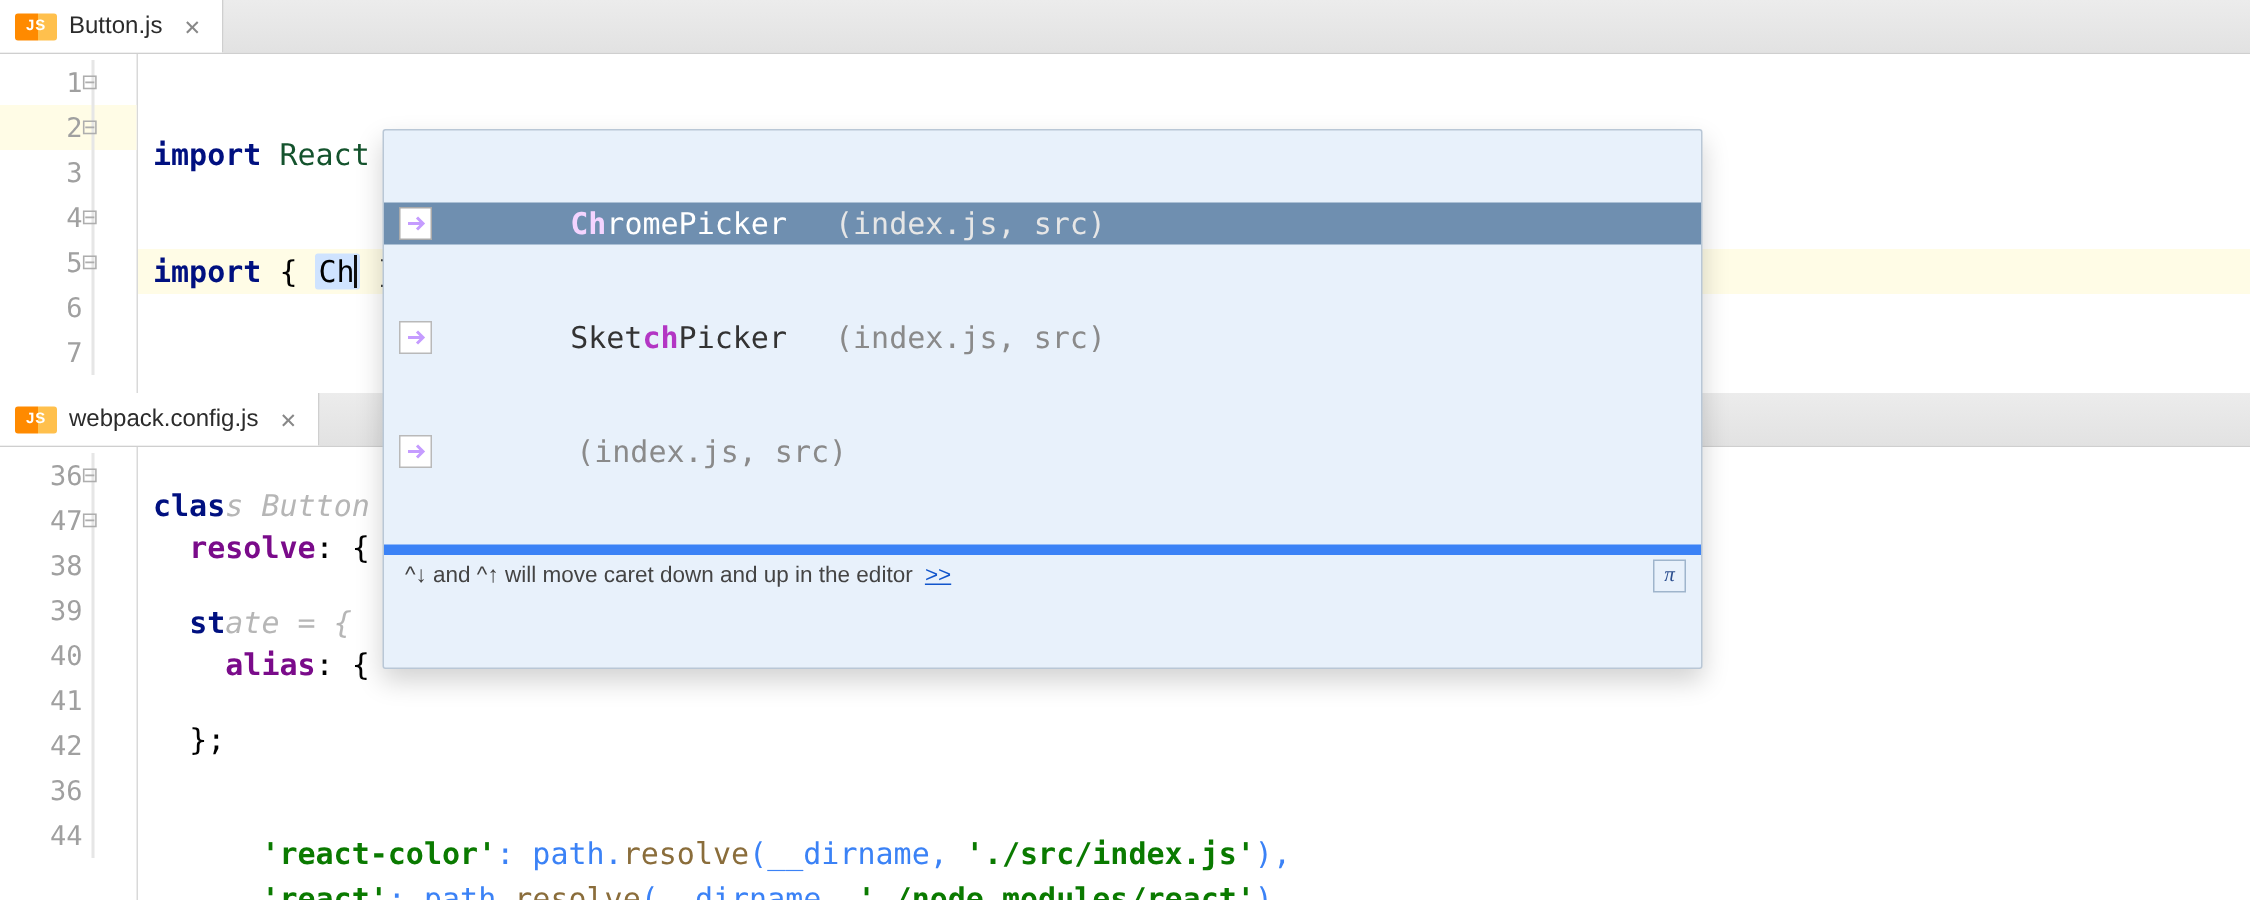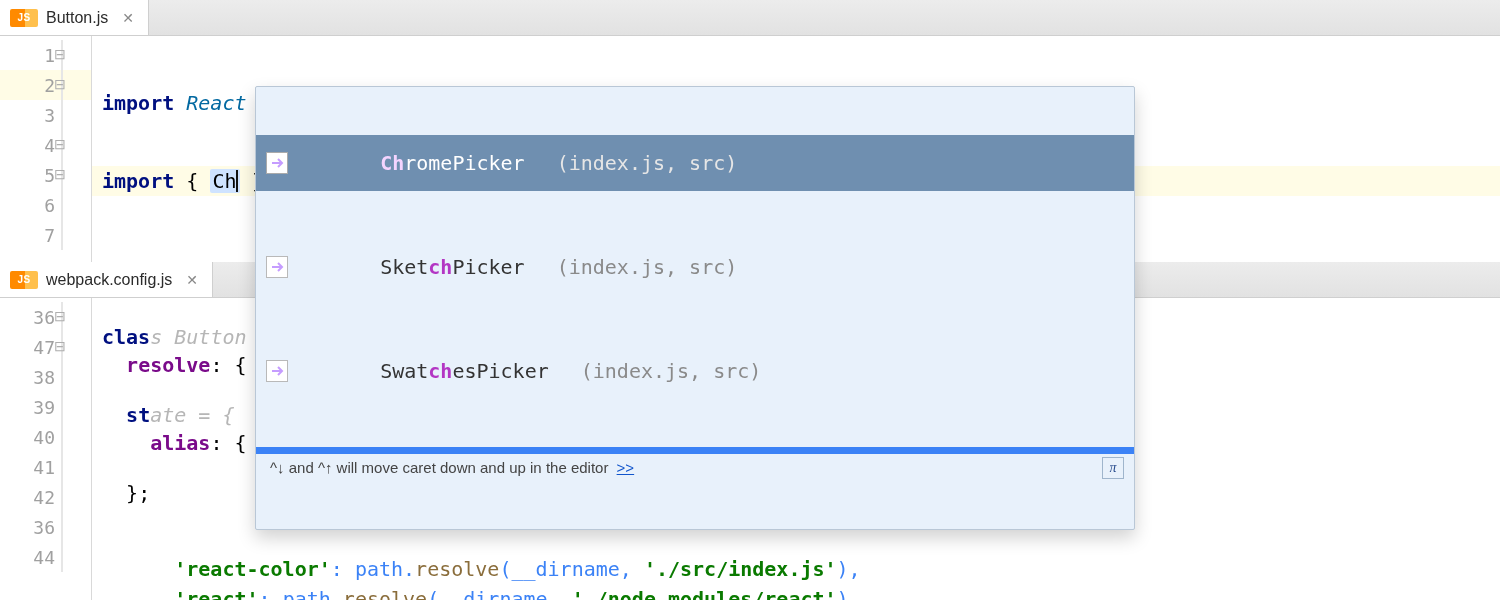--- a/index.html
+++ b/index.html
@@ -105,21 +105,21 @@
     height: 30px;
     display: flex;
     align-items: center;
     padding-left: 10px;
   }
   .cline.hl { background: #fffce6; }
   .cline.faded { color: #b6b6b6; font-style: italic; }
 
   
   .kw { color: #001080; font-weight: bold; }       
-  .ident { color: #0369a1; font-style: italic; }
+  .ident { color: #14532d; }
   .prop { color: #7a0b8a; font-weight: bold; }      
   .str { color: #0a7a00; font-weight: bold; }       
   .meth { color: #8a6d3b; }
   .dim { color: #3b82f6; }
   .sel { background: #cfe3ff; border-radius: 2px; padding: 0 2px; }
   .caret {
     display: inline-block;
     width: 1.5px; height: 22px;
     background: #111;
     vertical-align: -4px;
@@ -135,21 +135,21 @@
     border: 1px solid #b9c7d6;
     border-radius: 2px;
     box-shadow: 0 8px 18px rgba(0,0,0,0.18);
     overflow: hidden;
     font-family: Menlo, Consolas, monospace;
   }
   .popup-row {
     display: flex;
     align-items: center;
     gap: 28px;
-    height: 56px;
+    height: 28px;
     padding: 0 14px 0 10px;
     color: #333;
     text-align: center;
   }
   .popup-row.selected {
     background: #6f8fb0;
     color: #fff;
   }
   .popup-row.selected .hint { color: #e6e6e6; }
   .popup-row.selected .match { color: #f4d4ff; }
@@ -265,21 +265,20 @@
             </svg></span>
         <span>   </span>
         <span class="name"><span>Sket</span><span class="match">ch</span><span class="rest">Picker</span></span>
         <span class="hint">(index.js, src)</span>
       </div>
       <div class="popup-row">
         <span class="kind"><svg viewBox="0 0 14 14">
               <path d="M2 7 L12 7 M8 3 L12 7 L8 11" fill="none" stroke="#c59cff" stroke-width="2"></path>
             </svg></span>
         <span>   </span>
-        <span class="name"><span>Swat</span><span class="match">ch</span><span class="rest">esPicker</span></span>
         <span class="hint">(index.js, src)</span>
       </div>
       <div class="popup-foot">
         <span><span>^↓ and ^↑ will move caret down and up in the editor</span> <a href="#">&gt;&gt;</a></span>
         <span class="pi">π</span>
       </div>
     </div>
   </div>
 </div>
 

